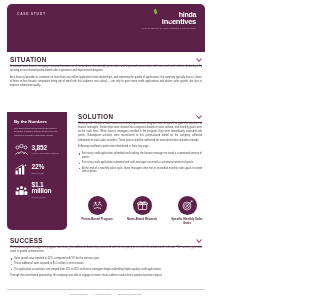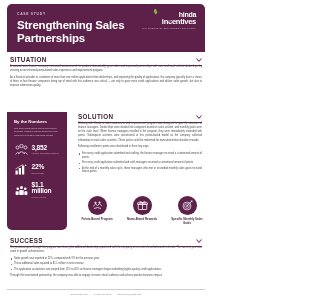--- a/index.html
+++ b/index.html
@@ -129,21 +129,20 @@
   .footer-sep { color: #b9b9b9; padding: 0 2px; }
 </style>
 </head>
 <body>
 
 <div class="page">
 
   <div class="header">
     <div class="header-inner">
       <div class="eyebrow">CASE STUDY</div>
-      <div class="doc-title">Strengthening Sales Partnerships</div>
       <div class="logo">
         <div class="logo-l1">
           <span>hinda</span>
           <span class="logo-leaf"></span>
         </div>
         <div class="logo-l2">
           <span>incentives</span>
           <span class="logo-leaf2"></span>
         </div>
         <div class="logo-tag">THE SCIENCE OF ENGAGEMENT SOLUTIONS</div>

